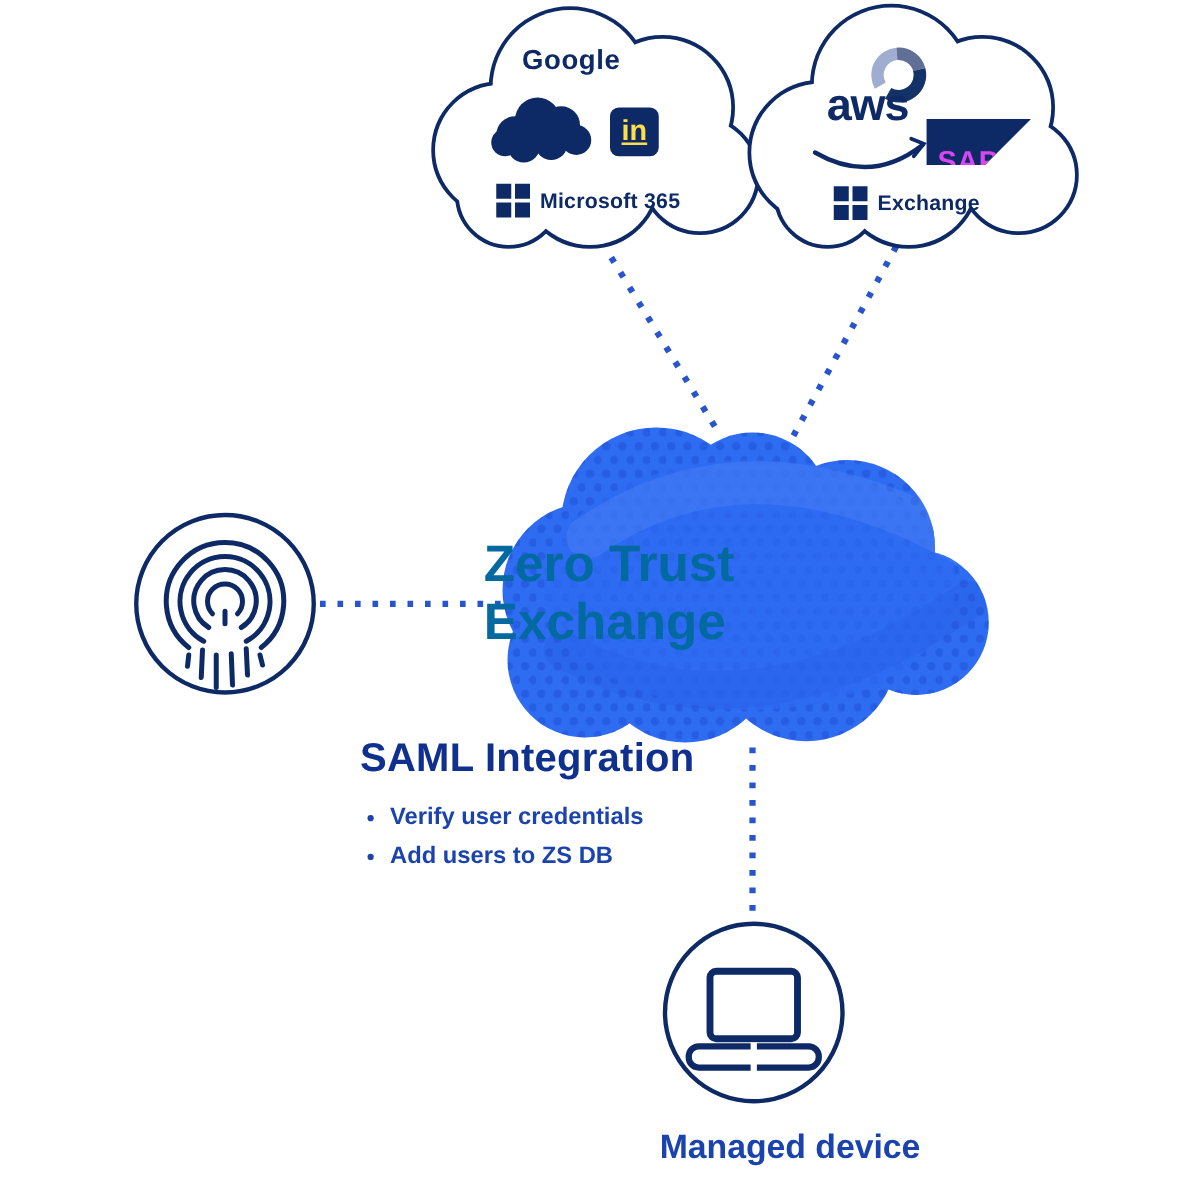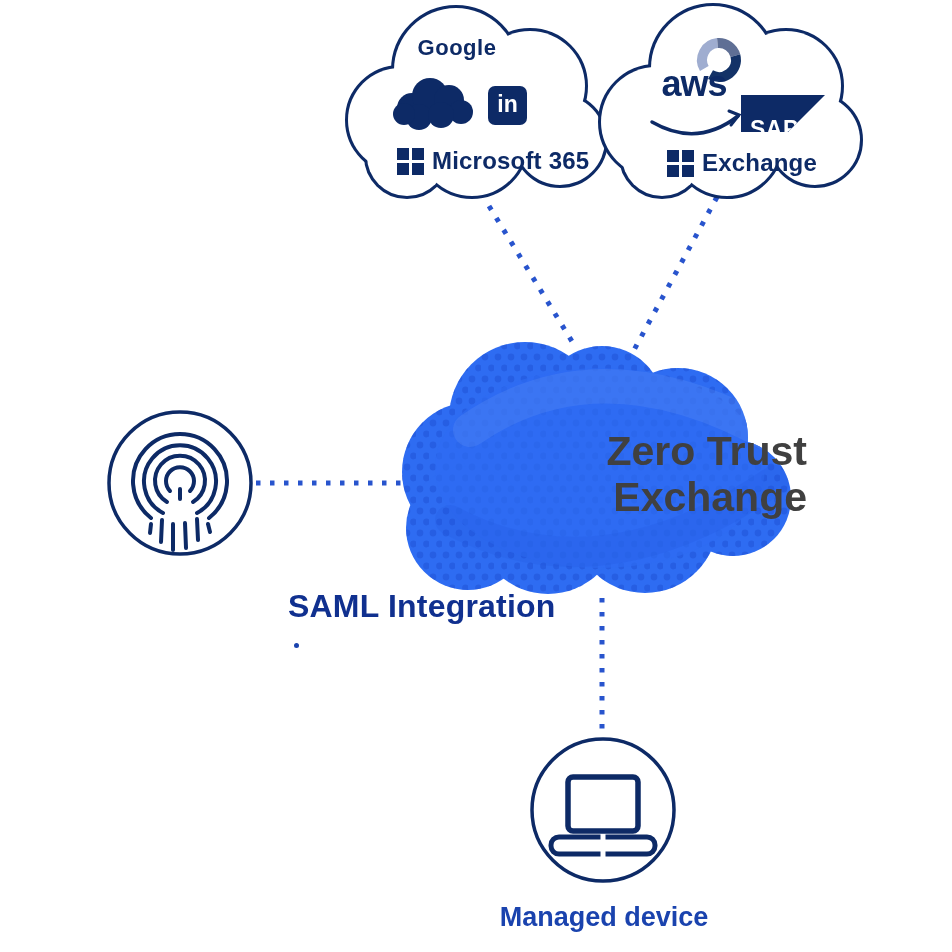--- a/index.html
+++ b/index.html
@@ -12,46 +12,46 @@
   .cloud-fill{fill:#ffffff;stroke:none;}
   .blue-fill{fill:#2e6cf2;stroke:none;}
 
   .abs{position:absolute;}
   .navy{color:#0d2a66;}
   .center-x{transform:translateX(-50%);}
 
   .google-label{left:457px;top:35px;font-size:22px;font-weight:700;letter-spacing:.5px;}
   .linkedin{left:488px;top:86px;width:39px;height:39px;border-radius:7px;background:#0d2a66;
             display:flex;align-items:center;justify-content:center;}
-  .linkedin span{color:#ffffff;font-size:23px;font-weight:700;line-height:1;margin-top:-2px;}
+  .linkedin span{color:#fde047;font-size:23px;font-weight:700;line-height:1;margin-top:-2px;text-decoration:underline;}
 
   .logo-row{display:flex;align-items:center;gap:8px;}
   .ms-icon{display:grid;grid-template-columns:12px 12px;grid-template-rows:12px 12px;gap:3px;}
   .ms-icon i{background:#0d2a66;display:block;}
-  .ms-text{font-size:24px;font-weight:700;color:#0d2a66;letter-spacing:.2px;white-space:nowrap;}
+  .ms-text{font-size:17px;font-weight:700;color:#0d2a66;letter-spacing:.2px;white-space:nowrap;}
   .ms365-row{left:397px;top:147px;}
   .ms-row2{left:667px;top:149px;}
 
   .aws-label{left:694px;top:66px;font-size:36px;font-weight:700;letter-spacing:-1px;line-height:1;}
   .sap-logo{left:741px;top:95px;width:84px;height:37px;background:#0d2a66;
             clip-path:polygon(0 0,100% 0,56% 100%,0 100%);
             display:flex;align-items:center;padding-left:9px;box-sizing:border-box;}
-  .sap-logo span{color:#ffffff;font-size:23px;font-weight:700;letter-spacing:.5px;margin-top:32px;}
-
-  .ztx-title{left:597px;top:428px;width:420px;text-align:right;color:#404040;
+  .sap-logo span{color:#d946ef;font-size:23px;font-weight:700;letter-spacing:.5px;margin-top:32px;}
+
+  .ztx-title{left:597px;top:428px;width:420px;text-align:left;color:#0369a1;
              font-size:41px;font-weight:700;line-height:46px;}
 
   .saml-block{left:288px;top:588px;}
   .saml-title{font-size:32px;font-weight:700;color:#10308f;letter-spacing:.2px;}
   .saml-bullets{margin-top:18px;display:flex;flex-direction:column;gap:9px;}
   .bullet-row{display:flex;align-items:center;gap:13px;}
   .bullet-dot{width:5px;height:5px;border-radius:50%;background:#1a43ae;flex:0 0 auto;margin-left:6px;}
   .bullet-text{font-size:19px;font-weight:700;color:#1a43ae;white-space:nowrap;}
 
-  .managed-label{left:604px;top:902px;font-size:27px;font-weight:700;color:#1a43ae;white-space:nowrap;}
+  .managed-label{left:632px;top:902px;font-size:27px;font-weight:700;color:#1a43ae;white-space:nowrap;}
 </style>
 </head>
 <body>
 
 <svg id="scene" width="952" height="952" viewBox="0 0 952 952">
   <defs>
     <pattern id="halftone" width="13" height="22" patternUnits="userSpaceOnUse">
       <circle cx="4" cy="5" r="3.4" fill="#1d4fd3" opacity="0.5"></circle>
       <circle cx="10.5" cy="16" r="3.4" fill="#1d4fd3" opacity="0.5"></circle>
     </pattern>
@@ -201,17 +201,22 @@
 <div class="abs center-x ztx-title">
   <div>Zero Trust</div>
   <div>Exchange</div>
 </div>
 
 <div class="abs saml-block">
   <div class="saml-title">SAML Integration</div>
   <div class="saml-bullets">
     <div class="bullet-row">
       <span class="bullet-dot"></span>
+      <span class="bullet-text">Verify user credentials</span>
+    </div>
+    <div class="bullet-row">
+      <span class="bullet-dot"></span>
+      <span class="bullet-text">Add users to ZS DB</span>
     </div>
   </div>
 </div>
 
 <div class="abs center-x managed-label">Managed device</div>
 
 </body></html>

